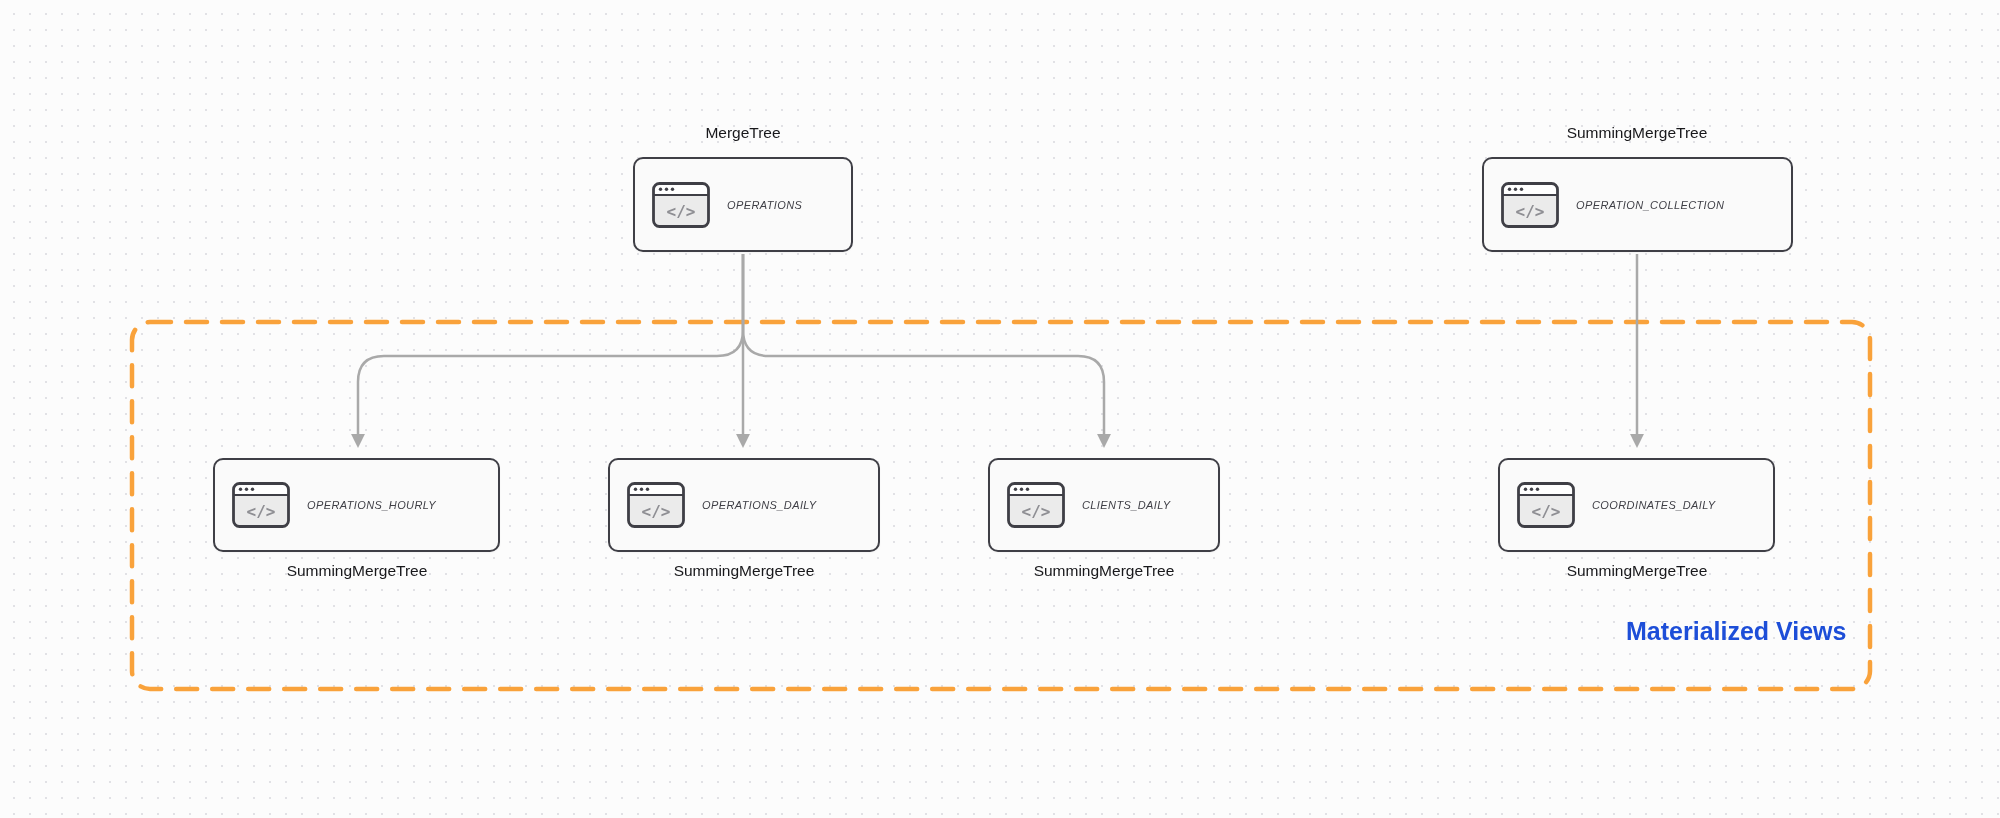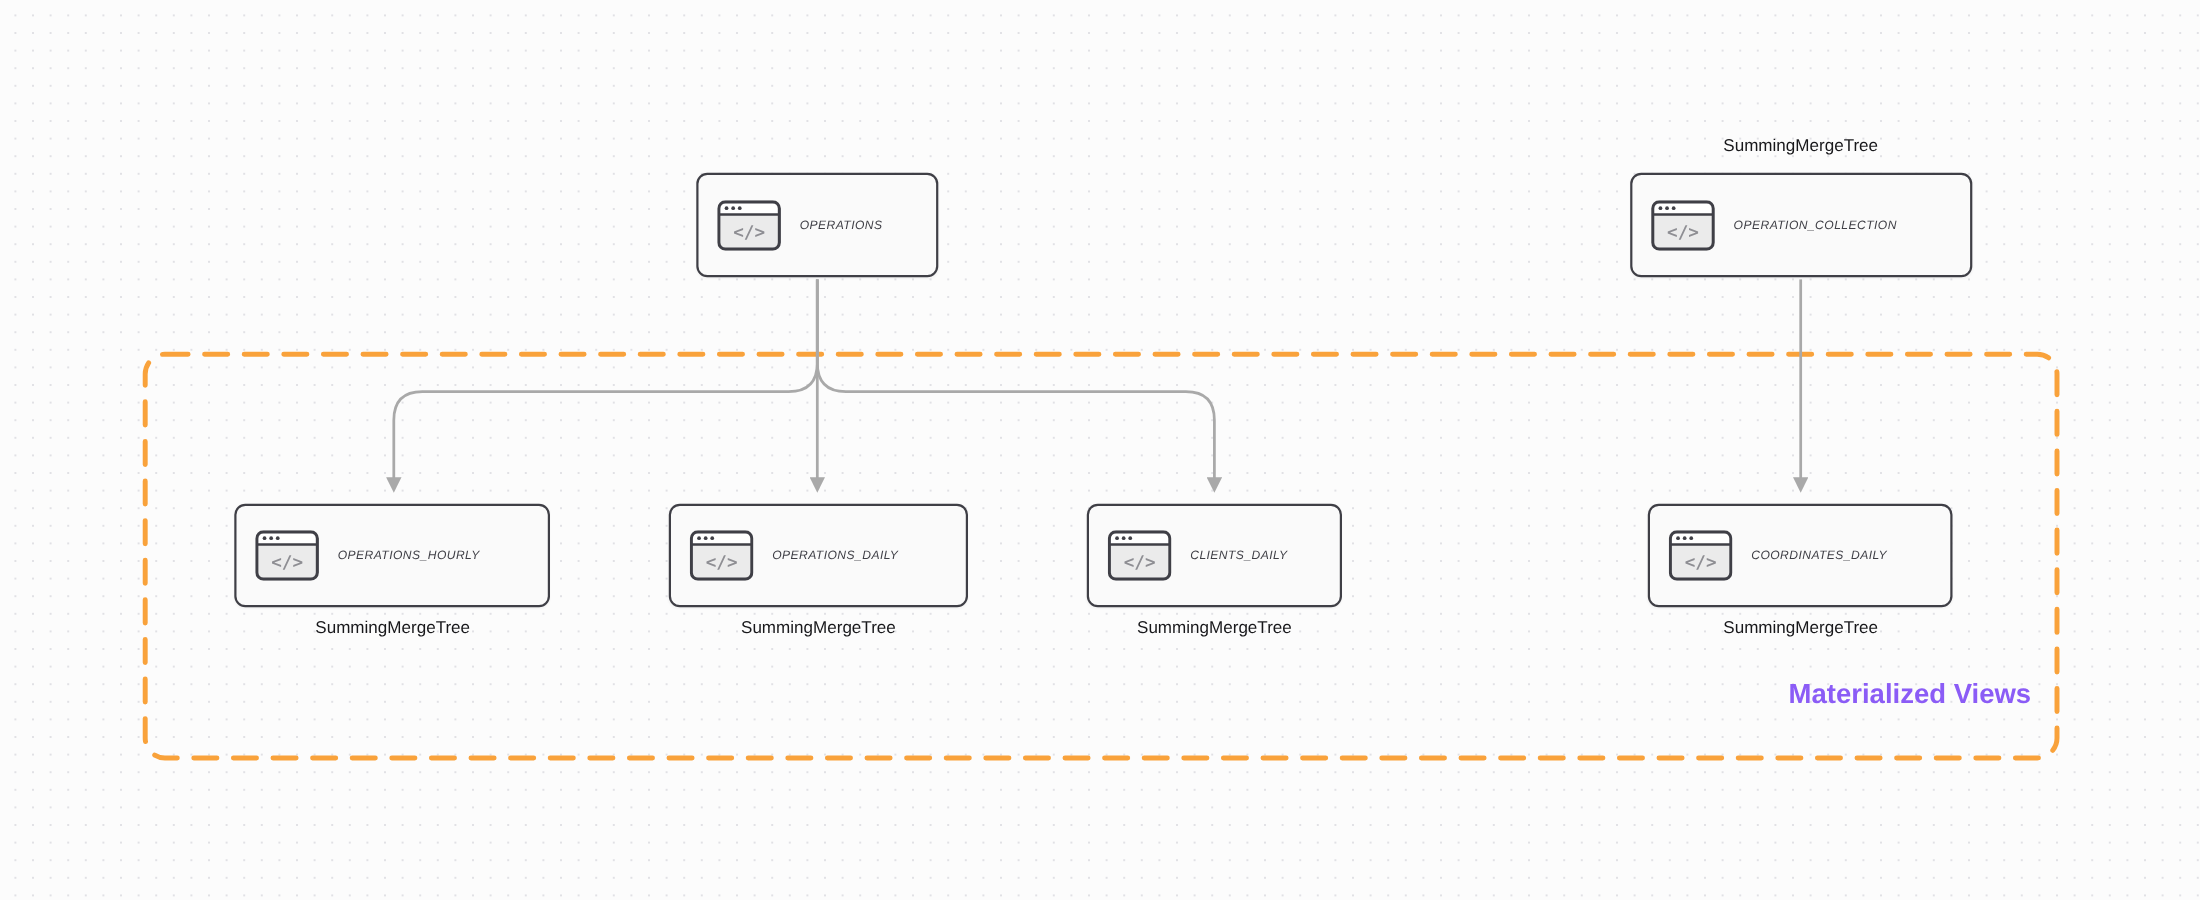--- a/index.html
+++ b/index.html
@@ -45,21 +45,21 @@
     font-weight: 500;
     color: #18181B;
     line-height: 22px;
     white-space: nowrap;
   }
   .group-label {
     position: absolute;
     left: 1626px; top: 617px;
     font-size: 25px;
     font-weight: 600;
-    color: #8b5cf6;
+    color: #1d4ed8;
     white-space: nowrap;
   }
 </style>
 </head>
 <body>
 
 <div class="canvas">
 
   <svg class="edges" width="2000" height="818" viewBox="0 0 2000 818">
     <defs>
@@ -69,20 +69,21 @@
     </defs>
 
     <rect x="132" y="322" width="1738" height="367" rx="18" fill="none" stroke="#F9A23B" stroke-width="4.5" stroke-dasharray="21 15" stroke-linecap="round"></rect>
 
     <path d="M743 254 V330 Q743 356 717 356 H384 Q358 356 358 382 V443" fill="none" stroke="#A9A9A9" stroke-width="2.5" marker-end="url(#arrow)"></path>
     <path d="M743 254 V330 Q743 356 769 356 H1078 Q1104 356 1104 382 V443" fill="none" stroke="#A9A9A9" stroke-width="2.5" marker-end="url(#arrow)"></path>
     <path d="M743 254 V443" fill="none" stroke="#A9A9A9" stroke-width="2.5" marker-end="url(#arrow)"></path>
     <path d="M1637 254 V443" fill="none" stroke="#A9A9A9" stroke-width="2.5" marker-end="url(#arrow)"></path>
   </svg>
 
+  <div class="engine-label" style="left:593px; top:122px;">MergeTree</div>
   <div class="engine-label" style="left:1487px; top:122px;">SummingMergeTree</div>
   <div class="engine-label" style="left:207px; top:560px;">SummingMergeTree</div>
   <div class="engine-label" style="left:594px; top:560px;">SummingMergeTree</div>
   <div class="engine-label" style="left:954px; top:560px;">SummingMergeTree</div>
   <div class="engine-label" style="left:1487px; top:560px;">SummingMergeTree</div>
 
   <div class="node" style="left:633px; top:157px; width:220px;">
     <svg class="win-icon" width="58" height="46" viewBox="0 0 58 46">
       <rect x="1.5" y="1.5" width="55" height="43" rx="6" fill="#EBEBEB"></rect>
       <path d="M1.5 13 V8 Q1.5 1.5 8 1.5 H50 Q56.5 1.5 56.5 8 V13 Z" fill="#FFFFFF"></path>

